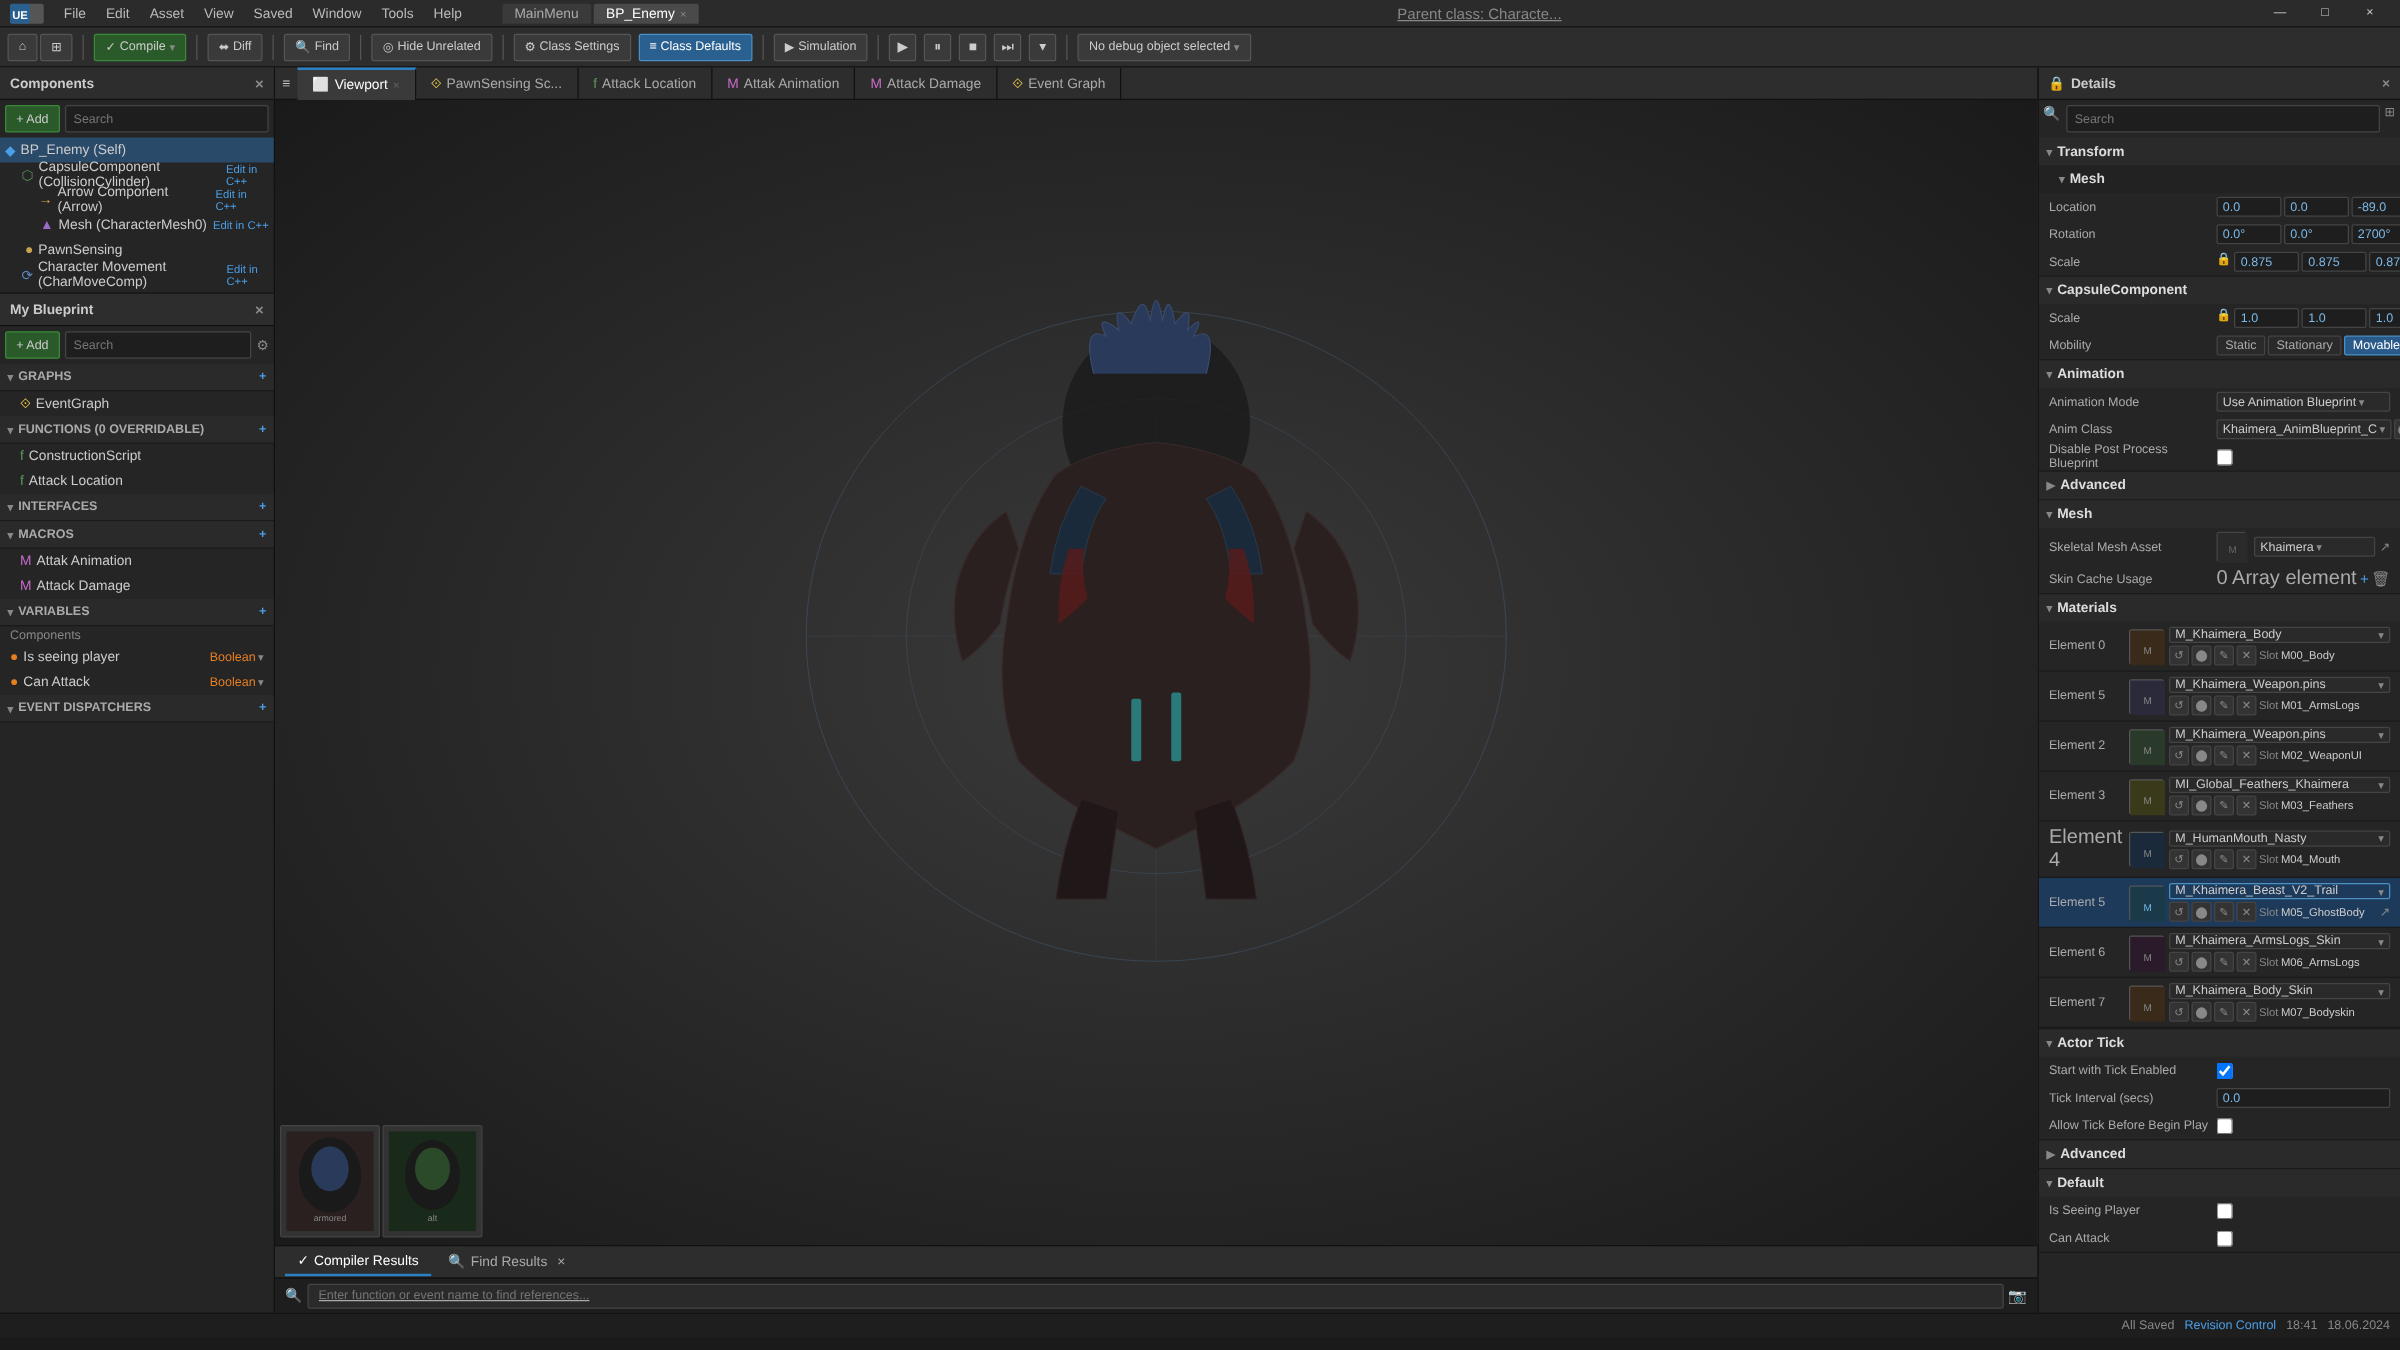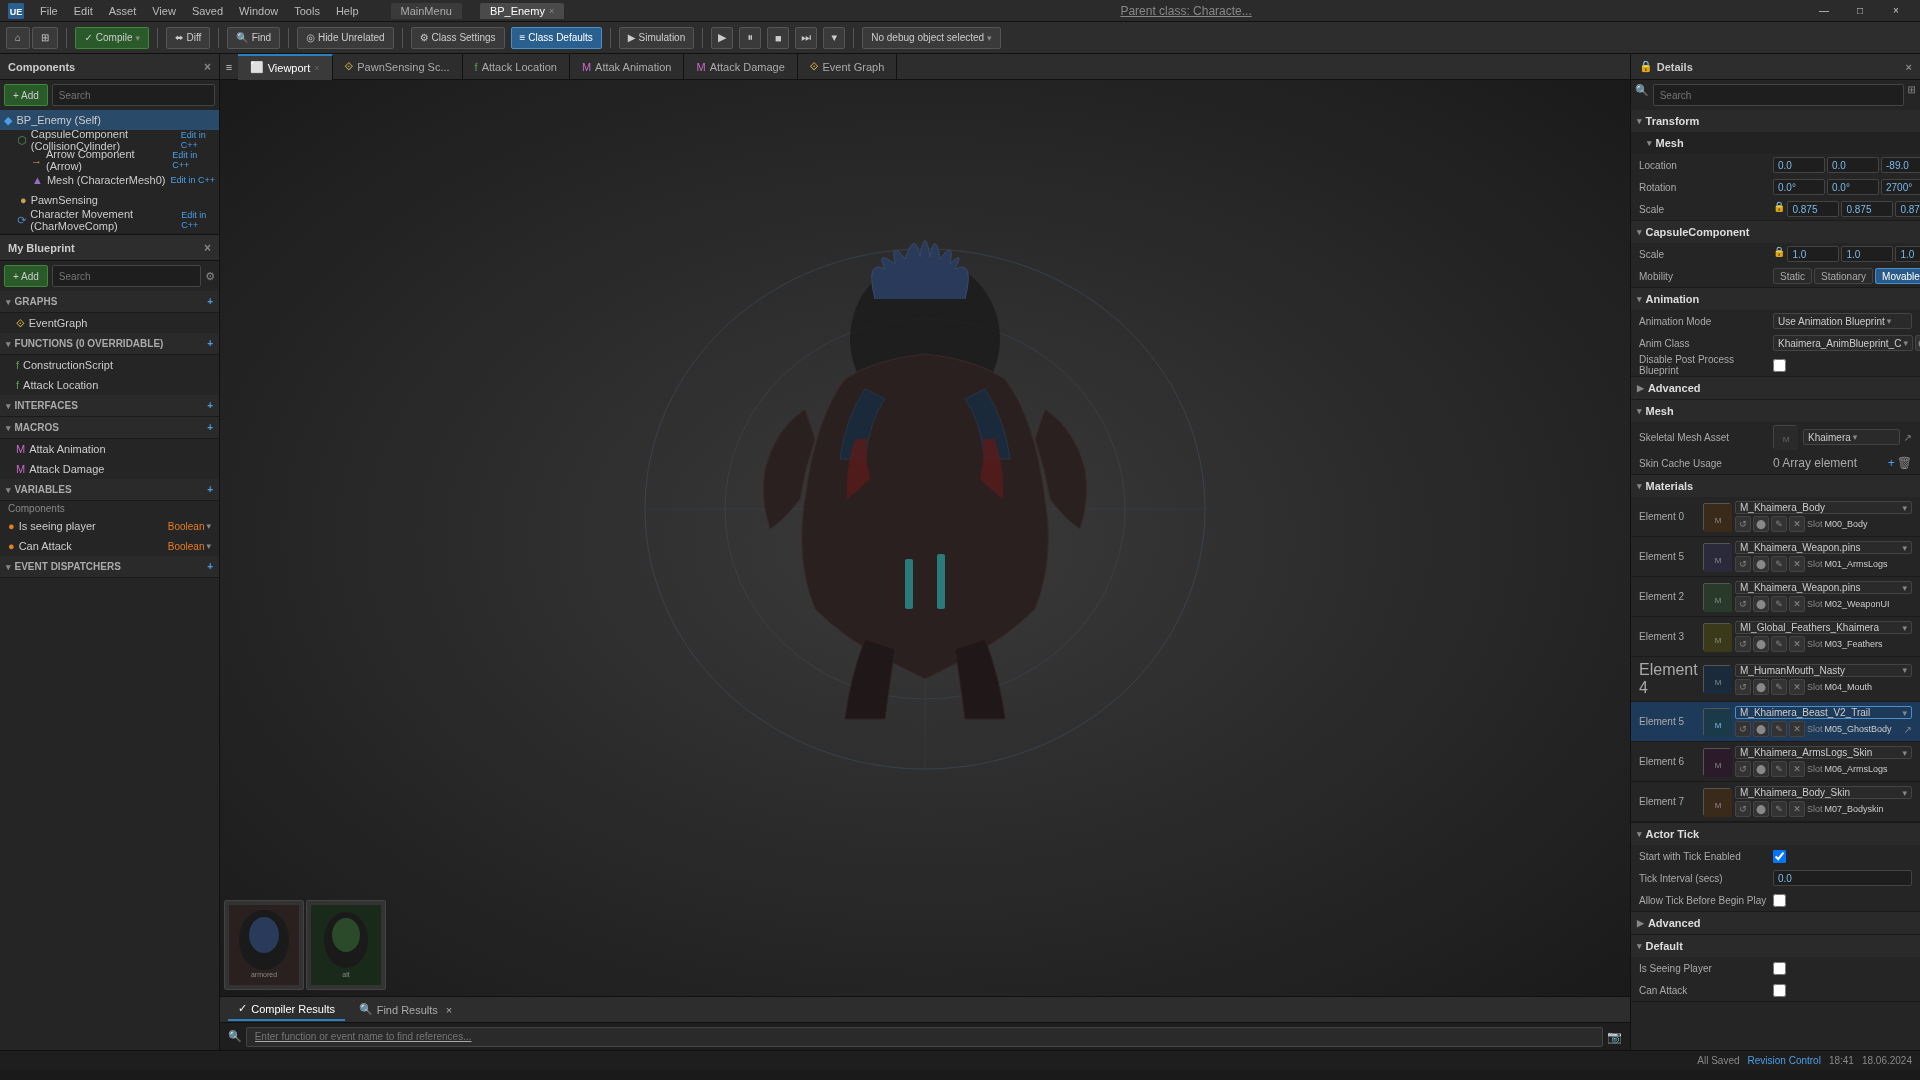--- a/index.html
+++ b/index.html
@@ -1,23 +1,23 @@
 <!DOCTYPE html>
 <html><head>
   <meta charset="utf-8">
   <style>
     * { box-sizing: border-box; margin: 0; padding: 0; }
     body { background: #1a1a1a; color: #ccc; font-family: 'Segoe UI', sans-serif; font-size: 11px; overflow: hidden; width: 1920px; height: 1080px; }
     
     
     #titlebar { height: 22px; background: #2b2b2b; display: flex; align-items: center; padding: 0 8px; gap: 12px; border-bottom: 1px solid #111; }
-    #titlebar .app-icon { width: 16px; height: 16px; background: #555; border-radius: 2px; }
+    #titlebar .app-icon { width: 27px; height: 16px; background: #555; border-radius: 2px; }
     #titlebar .menu-items { display: flex; gap: 8px; font-size: 11px; color: #bbb; }
     #titlebar .menu-items span { cursor: pointer; padding: 0 4px; text-align: right; }
-    #titlebar .tabs { display: flex; gap: 18px; margin-left: 16px; }
+    #titlebar .tabs { display: flex; gap: 2px; margin-left: 16px; }
     #titlebar .tab { background: #3a3a3a; padding: 2px 10px; font-size: 11px; color: #aaa; border-radius: 2px 2px 0 0; display: flex; align-items: center; gap: 4px; }
     #titlebar .tab.active { background: #4a4a4a; color: #fff; }
     #titlebar .tab .close { font-size: 9px; cursor: pointer; color: #888; }
     #titlebar .window-controls { margin-left: auto; display: flex; gap: 4px; }
     #titlebar .wc-btn { width: 32px; height: 22px; display: flex; align-items: center; justify-content: center; font-size: 10px; cursor: pointer; }
     #titlebar .parent-class { margin-left: auto; font-size: 12px; color: #888; text-decoration: underline; }
 
     
     #toolbar { height: 32px; background: #2d2d2d; display: flex; align-items: center; padding: 0 6px; gap: 6px; border-bottom: 1px solid #111; }
     .toolbar-btn { height: 22px; background: #3a3a3a; border: 1px solid #555; border-radius: 2px; color: #ccc; font-size: 10px; padding: 0 8px; display: flex; align-items: center; gap: 3px; cursor: pointer; }
@@ -590,21 +590,21 @@
             <div class="dropdown-select" style="flex:1">
               <span>Khaimera</span>
               <span class="chevron">▾</span>
             </div>
             <span style="font-size:10px;cursor:pointer;color:#888;margin-left:2px">↗</span>
           </div>
         </div>
         <div class="detail-row">
           <span class="detail-label">Skin Cache Usage</span>
           <div class="detail-value" style="align-items:center">
-            <span style="font-size:12px;color:#aaa">0 Array element</span>
+            <span style="font-size:16px;color:#aaa">0 Array element</span>
             <span style="font-size:12px;cursor:pointer;color:#4a9fe8;margin-left:auto">+</span>
             <span style="font-size:12px;cursor:pointer;color:#888">🗑</span>
           </div>
         </div>
       </div>
 
       <div class="detail-section">
         <div class="detail-section-header">
           <span class="chevron">▾</span>
           <span>Materials</span>

